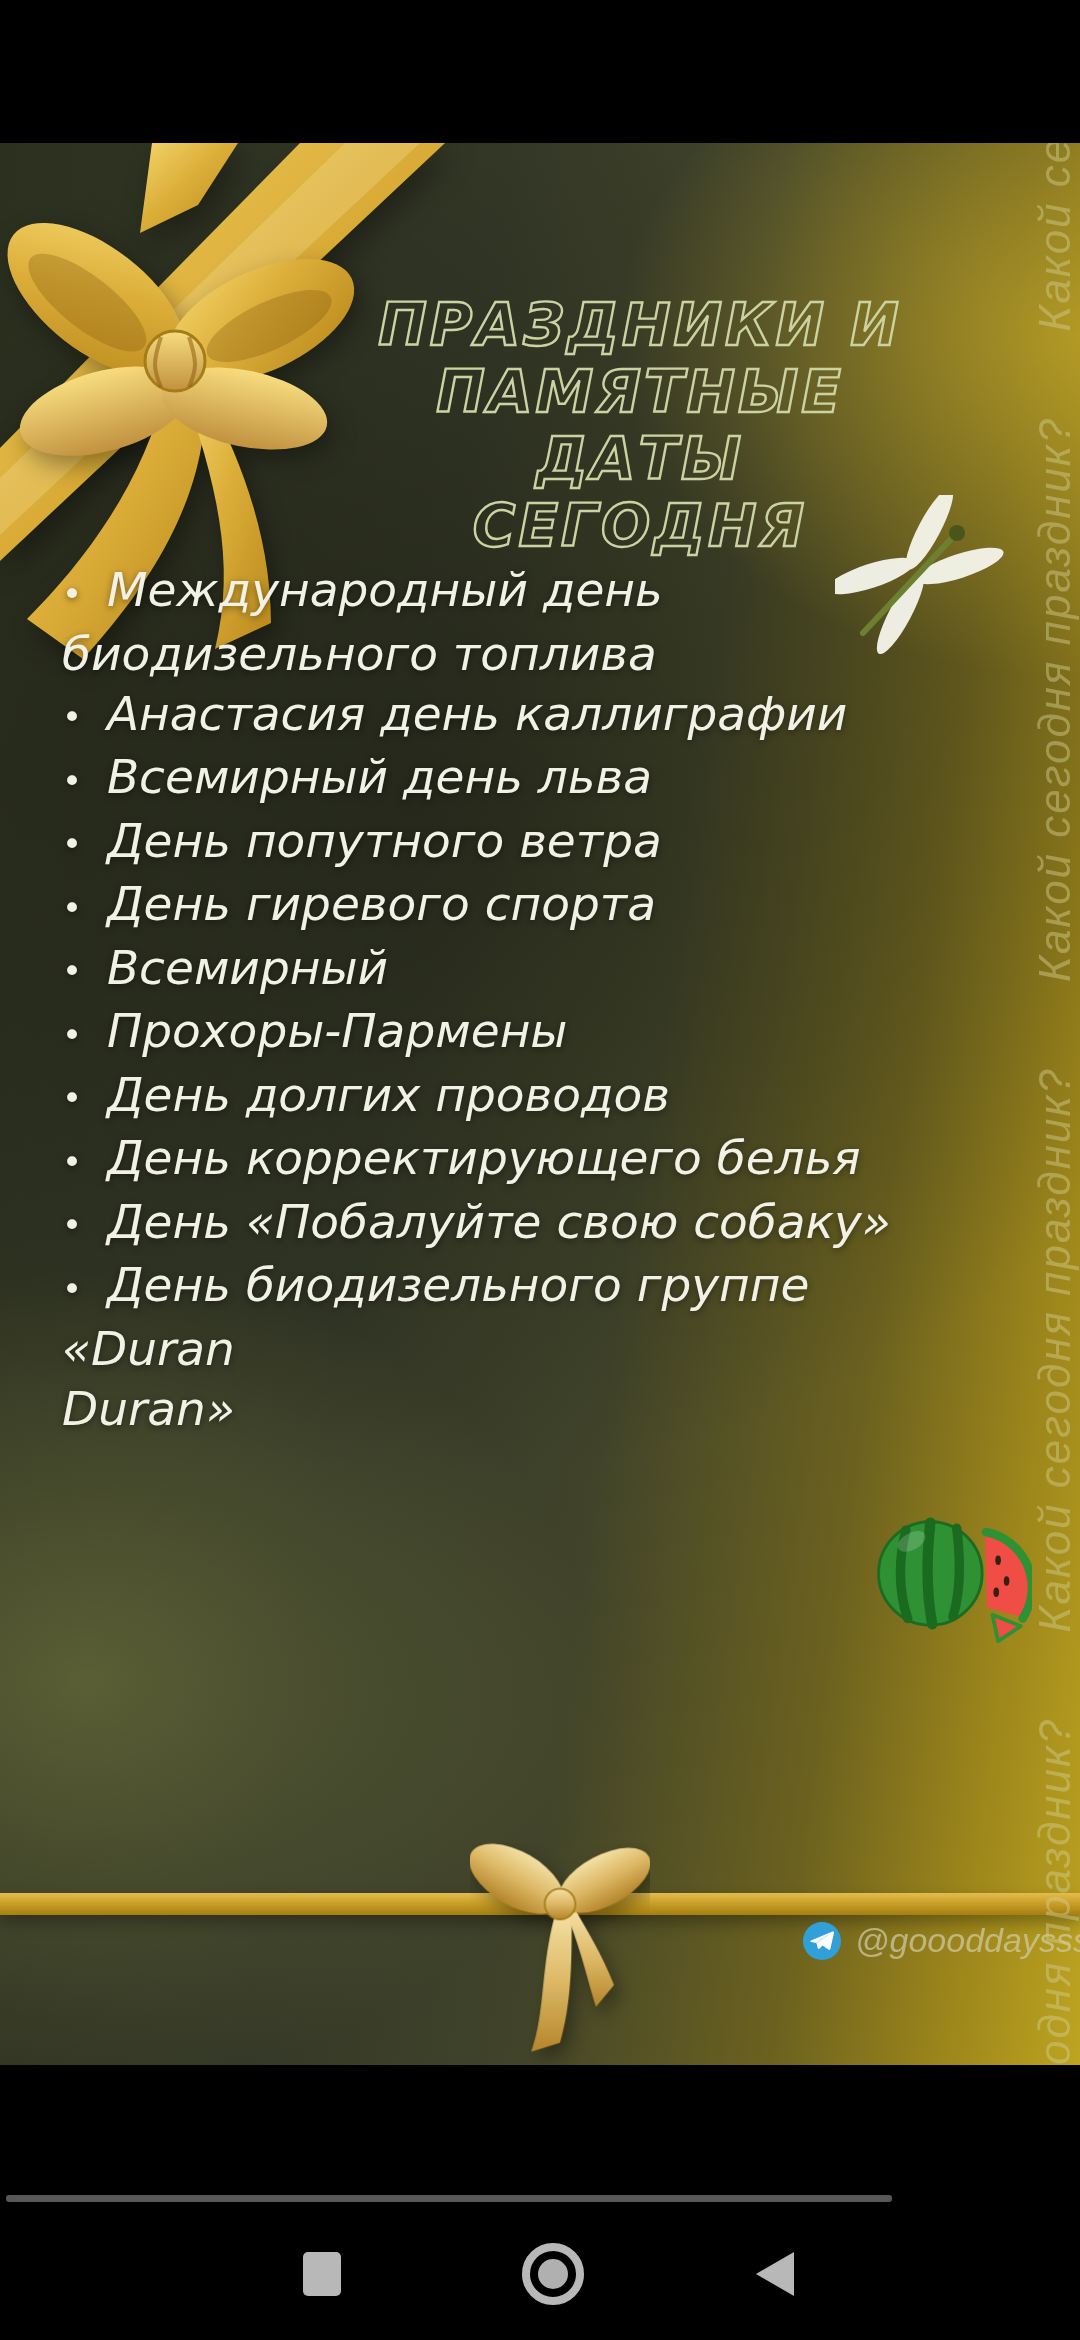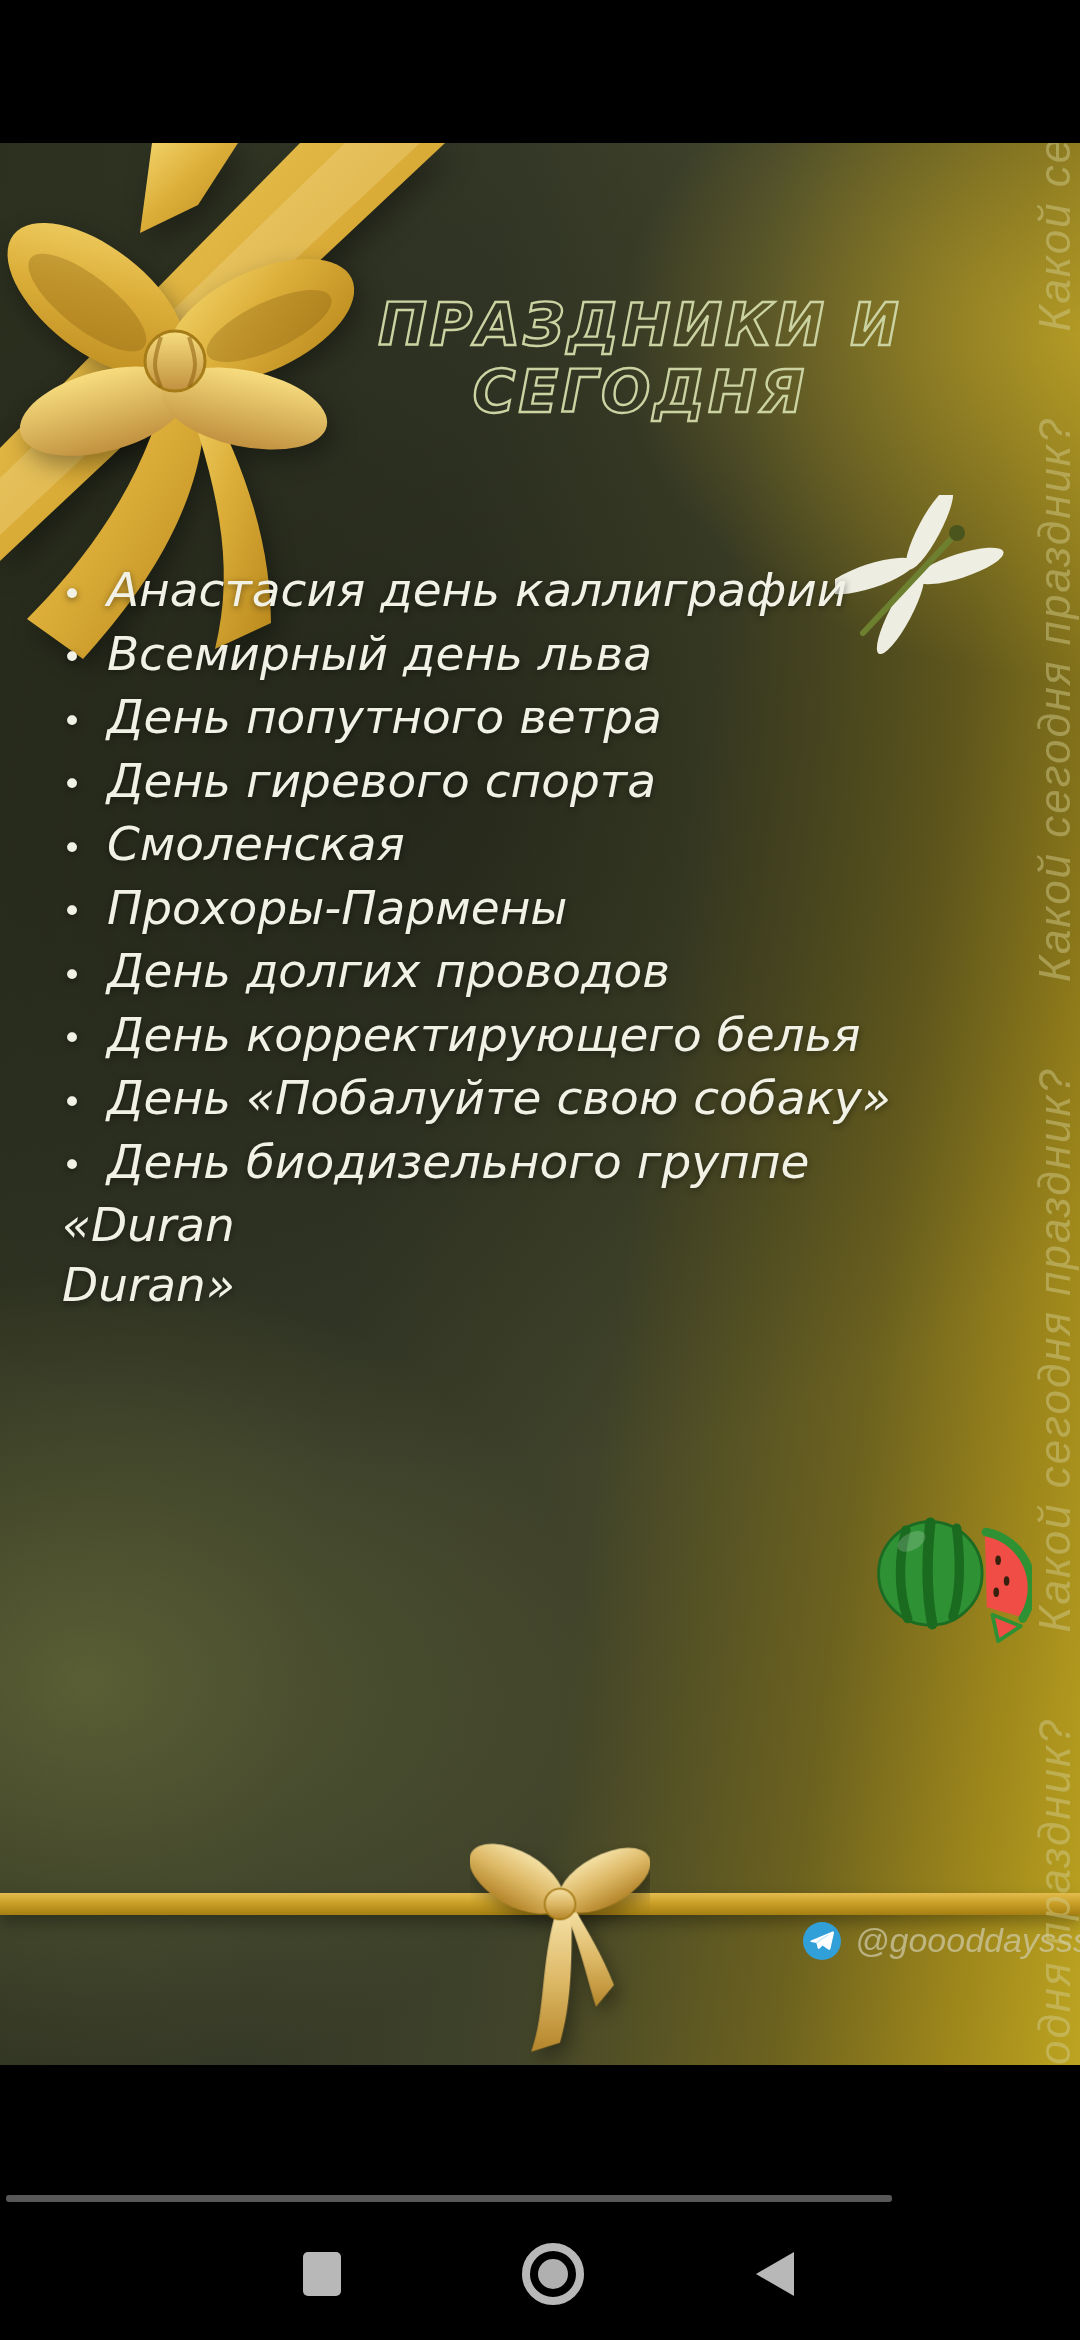--- a/index.html
+++ b/index.html
@@ -82,44 +82,47 @@
         <g transform="rotate(12)">
             <ellipse cx="78" cy="32" rx="84" ry="38" fill="url(#g2)"></ellipse>
           </g>
         <circle r="30" fill="url(#g2)" stroke="#a67c18" stroke-width="3"></circle>
         <path d="M-14,-24 C -22,0 -22,8 -14,26 M14,-24 C 22,0 22,8 14,26" stroke="rgba(140,95,15,.55)" stroke-width="4" fill="none"></path>
       </g>
     </svg>
 
     <div class="title">
       <div>ПРАЗДНИКИ И</div>
+      <div>ПАМЯТНЫЕ ДАТЫ</div>
       <div>СЕГОДНЯ</div>
     </div>
 
     <svg class="svgabs" style="left:835px;top:352px" width="170" height="170" viewBox="0 0 170 170">
       <g opacity=".96" fill="#f4f4ea">
         <g transform="translate(80,76) rotate(-18)">
             <ellipse cx="-44" cy="-9" rx="46" ry="12"></ellipse>
             <ellipse cx="44" cy="9" rx="46" ry="12"></ellipse>
           </g>
         <g transform="translate(80,76) rotate(-62)">
             <ellipse cx="-44" cy="7" rx="46" ry="11"></ellipse>
             <ellipse cx="44" cy="-7" rx="46" ry="11"></ellipse>
           </g>
       </g>
       <line x1="28" y1="138" x2="116" y2="44" stroke="#6d8030" stroke-width="6" stroke-linecap="round"></line>
       <circle cx="122" cy="38" r="8" fill="#49551d"></circle>
     </svg>
 
     <ul class="holidays">
+        <li><span class="blt">• </span><span>Международный день
+биодизельного топлива</span></li>
         <li><span class="blt">• </span><span>Анастасия день каллиграфии</span></li>
         <li><span class="blt">• </span><span>Всемирный день льва</span></li>
         <li><span class="blt">• </span><span>День попутного ветра</span></li>
         <li><span class="blt">• </span><span>День гиревого спорта</span></li>
-        <li><span class="blt">• </span><span>Смоленская</span></li>
+        <li><span class="blt">• </span><span>Всемирный</span></li>
         <li><span class="blt">• </span><span>Прохоры-Пармены</span></li>
         <li><span class="blt">• </span><span>День долгих проводов</span></li>
         <li><span class="blt">• </span><span>День корректирующего белья</span></li>
         <li><span class="blt">• </span><span>День «Побалуйте свою собаку»</span></li>
         <li><span class="blt">• </span><span>День биодизельного группе «Duran
 Duran»</span></li>
       </ul>
 
     <svg class="svgabs" style="left:872px;top:1362px" width="160" height="150" viewBox="0 0 170 150">
       <circle cx="62" cy="68" r="55" fill="#2e9134" stroke="#1c6b22" stroke-width="3"></circle>

